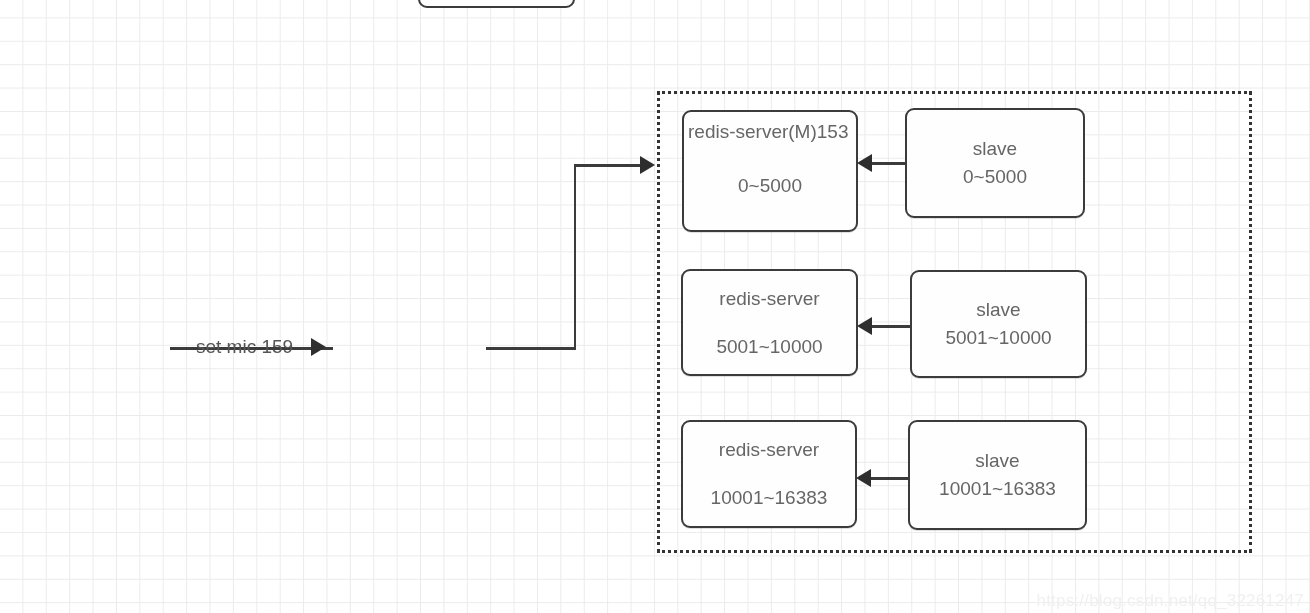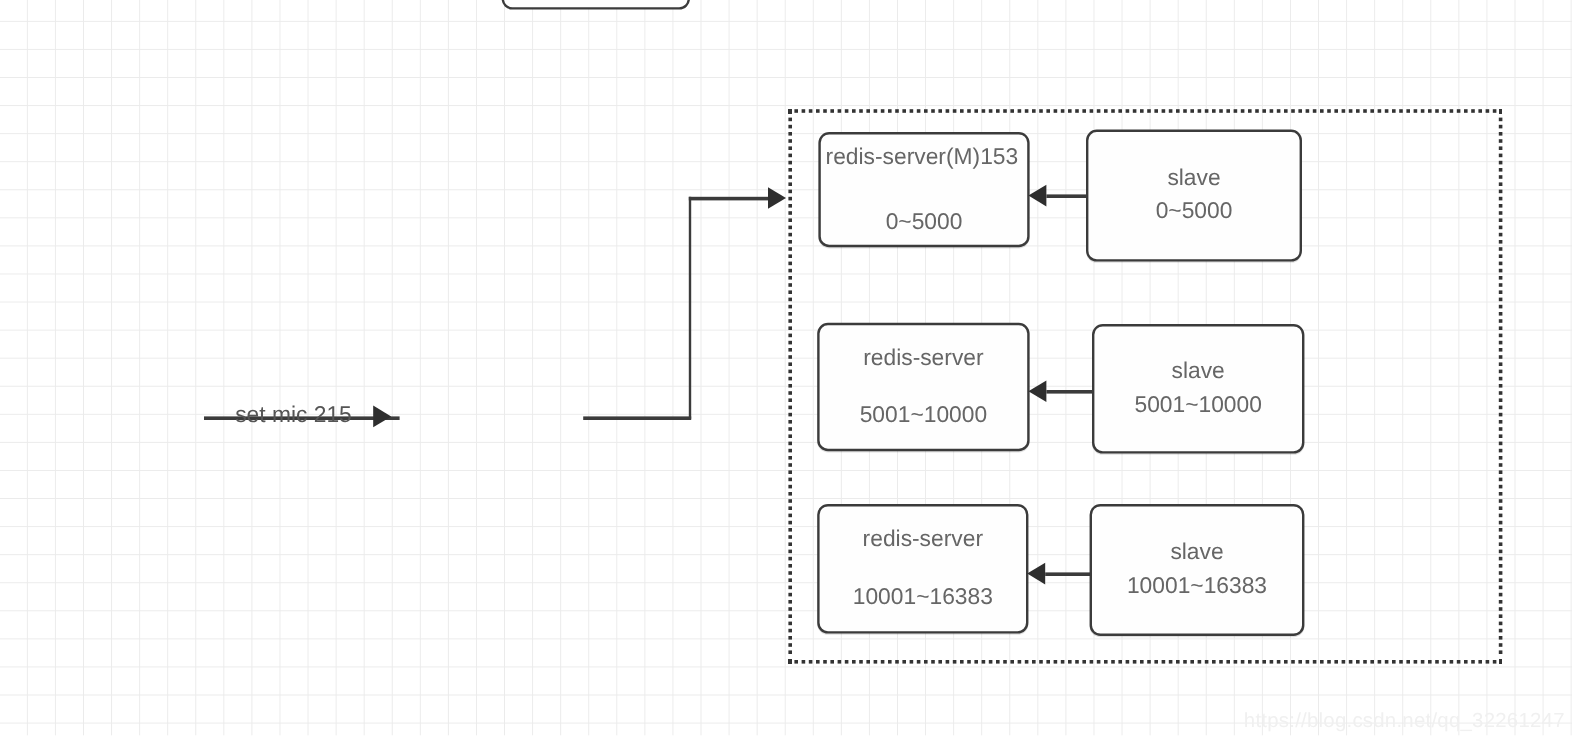--- a/index.html
+++ b/index.html
@@ -140,29 +140,29 @@
 
 <div id="canvas">
 
   <div id="partial-top"></div>
 
   <div id="cluster"></div>
 
 
   <div class="seg h" style="left:170px; top:347px; width:163px;"></div>
   <div class="arrow-r" style="left:311px; top:338px;"></div>
-  <div class="edge-label" style="left:196px; top:336px;">set mic 215</div>
+  <div class="edge-label" style="left:196px; top:336px;">set mic 159</div>
 
 
   <div class="seg h" style="left:486px; top:347px; width:90px;"></div>
   <div class="seg v" style="left:573.5px; top:164px; width:2.5px; height:185px;"></div>
   <div class="seg h" style="left:573.5px; top:164px; width:70px;"></div>
   <div class="arrow-r" style="left:640px; top:156px;"></div>
 
-  <div class="node clip" style="left:682px; top:110px; width:176px; height:96px;">
+  <div class="node clip" style="left:682px; top:110px; width:176px; height:122px;">
     <span class="title">redis-server(M)153</span>
     <span class="sub">0~5000</span>
   </div>
 
   <div class="seg h" style="left:872px; top:162px; width:35px;"></div>
   <div class="arrow-l" style="left:857px; top:154px;"></div>
 
   <div class="node" style="left:905px; top:108px; width:180px; height:110px;">
     <span class="ln">slave</span>
     <span class="ln">0~5000</span>

